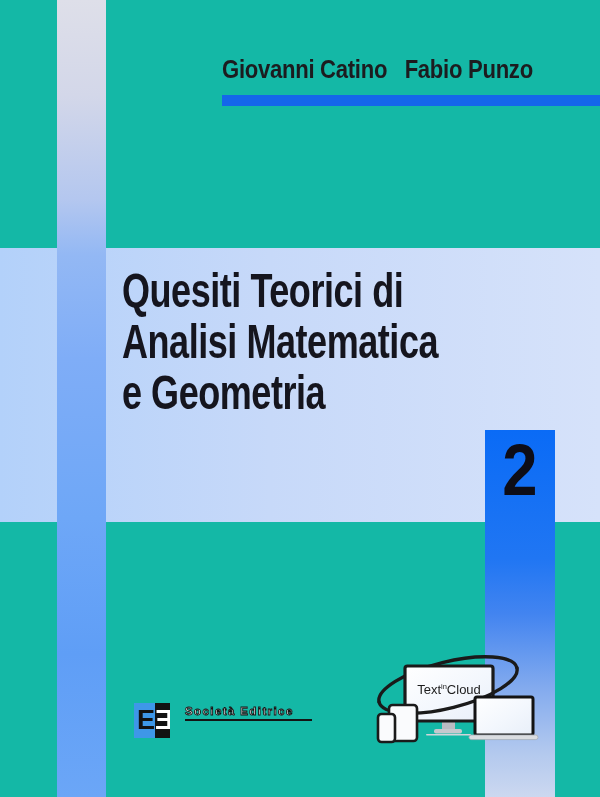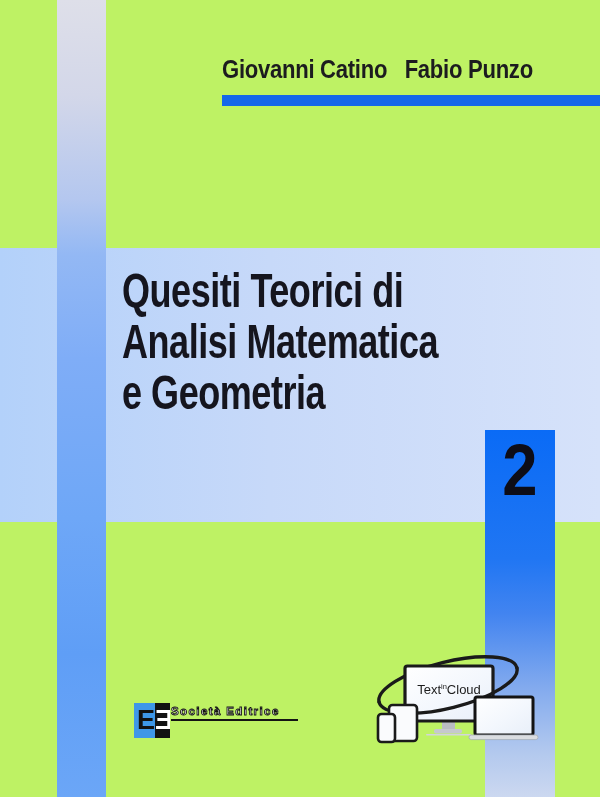--- a/index.html
+++ b/index.html
@@ -1,19 +1,19 @@
 <!DOCTYPE html>
 <html><head>
 <meta charset="utf-8">
 <style>
   html,body{margin:0;padding:0;}
   .cover{
     position:relative;
     width:600px;height:797px;
-    background:#bef264;
+    background:#14b8a6;
     overflow:hidden;
     font-family:"Liberation Sans", sans-serif;
   }
   
   .stripe{
     position:absolute;left:57px;top:0;width:49px;height:797px;
     background:linear-gradient(180deg,
       #dedfe9 0%, #d3d7e9 12%, #b4c7ef 25%, #93b8f4 32%,
       #7fadf7 45%, #6ea7f7 65%, #5f9ef6 82%, #6ba6f7 100%);
     z-index:2;
@@ -63,21 +63,21 @@
   .esc-mark .m-blue{
     width:21px;height:35px;background:#3e97e8;color:#121212;
     font-weight:700;font-size:27px;line-height:34px;text-align:right;
     overflow:hidden;
   }
   .esc-mark .m-black{
     width:15px;height:35px;background:#121212;color:#ffffff;
     font-weight:700;font-size:27px;line-height:34px;text-align:left;
     overflow:hidden;
   }
-  .esc-text{margin-left:1px;width:128px;}
+  .esc-text{margin-left:15px;width:128px;}
   .esc-soc{
     font-size:11.5px;font-weight:700;letter-spacing:1.4px;white-space:nowrap;
     color:#141414;
     -webkit-text-fill-color:#e7e7e7;
     -webkit-text-stroke:0.9px #141414;
     line-height:13px;margin-top:2px;
   }
   .esc-name{
     font-size:21px;font-weight:700;letter-spacing:0.5px;white-space:nowrap;
     color:#141414;

